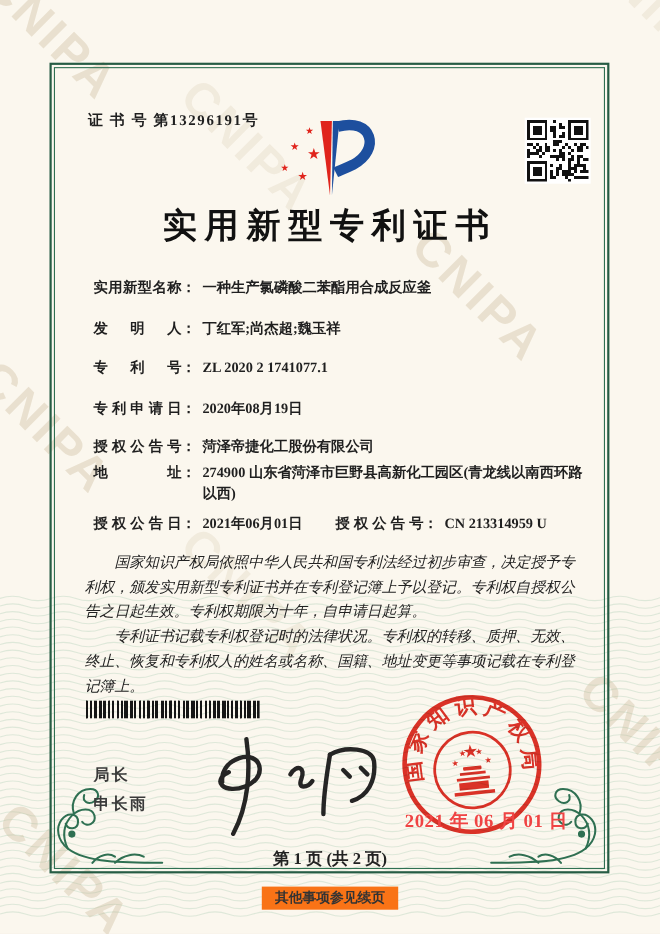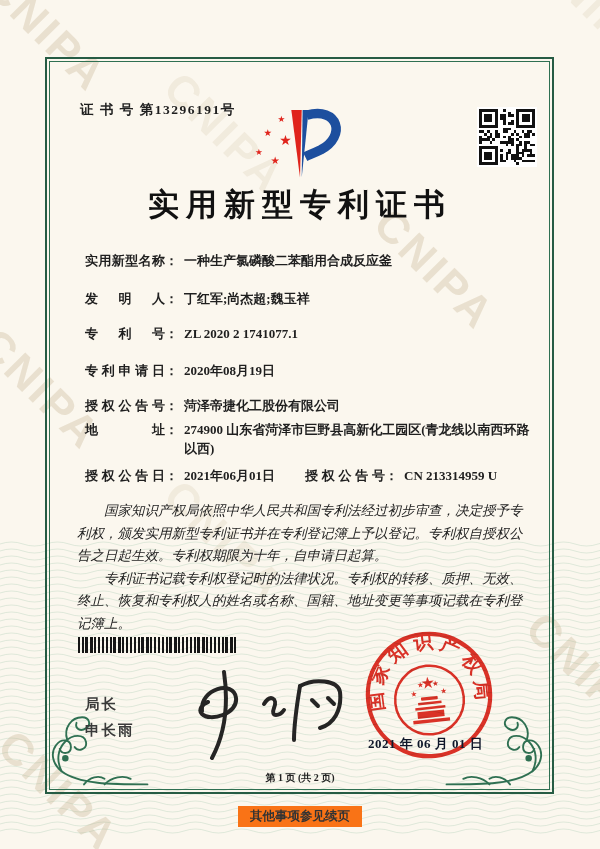--- a/index.html
+++ b/index.html
@@ -41,29 +41,29 @@
     background:
       repeating-linear-gradient(90deg,#151515 0 2px,rgba(0,0,0,0) 2px 4px),
       repeating-linear-gradient(90deg,#151515 0 1px,rgba(0,0,0,0) 1px 7px);}
   
   .bureau{position:absolute;left:85px;z-index:4;font-family:"Liberation Sans","DejaVu Sans",sans-serif;
           font-size:14.5px;font-weight:700;letter-spacing:2px;color:#3a3a3a;}
   .sig{position:absolute;left:172px;top:666px;z-index:5;}
   
   .seal{position:absolute;left:362px;top:628px;width:134px;height:134px;z-index:6;
         transform:rotate(-6deg);opacity:.93;mix-blend-mode:multiply;}
-  .sealdate{position:absolute;left:368px;top:735px;width:150px;z-index:7;font-size:13px;
-            font-weight:700;letter-spacing:.5px;color:#0f172a;}
+  .sealdate{position:absolute;left:368px;top:735px;width:150px;z-index:7;font-size:17px;
+            font-weight:700;letter-spacing:.5px;color:#ef4444;}
   
   .flourish{position:absolute;z-index:3;}
   .flourish.left{left:46px;top:706px;}
   .flourish.right{left:444px;top:706px;transform:scaleX(-1);}
   
   .pagenum{position:absolute;left:0;right:0;top:771px;z-index:4;text-align:center;
-           font-size:10px;font-weight:600;color:#222;}
+           font-size:15px;font-weight:600;color:#222;}
   .contnote{position:absolute;left:0;right:0;top:806px;z-index:4;text-align:center;}
   .contnote span{display:inline-block;background:#f97316;padding:2px 12px;font-size:12.5px;
                  font-weight:600;color:#333;}
 </style>
 </head>
 <body>
 
 <div class="page">
 
   <svg id="waves" width="600" height="298">

